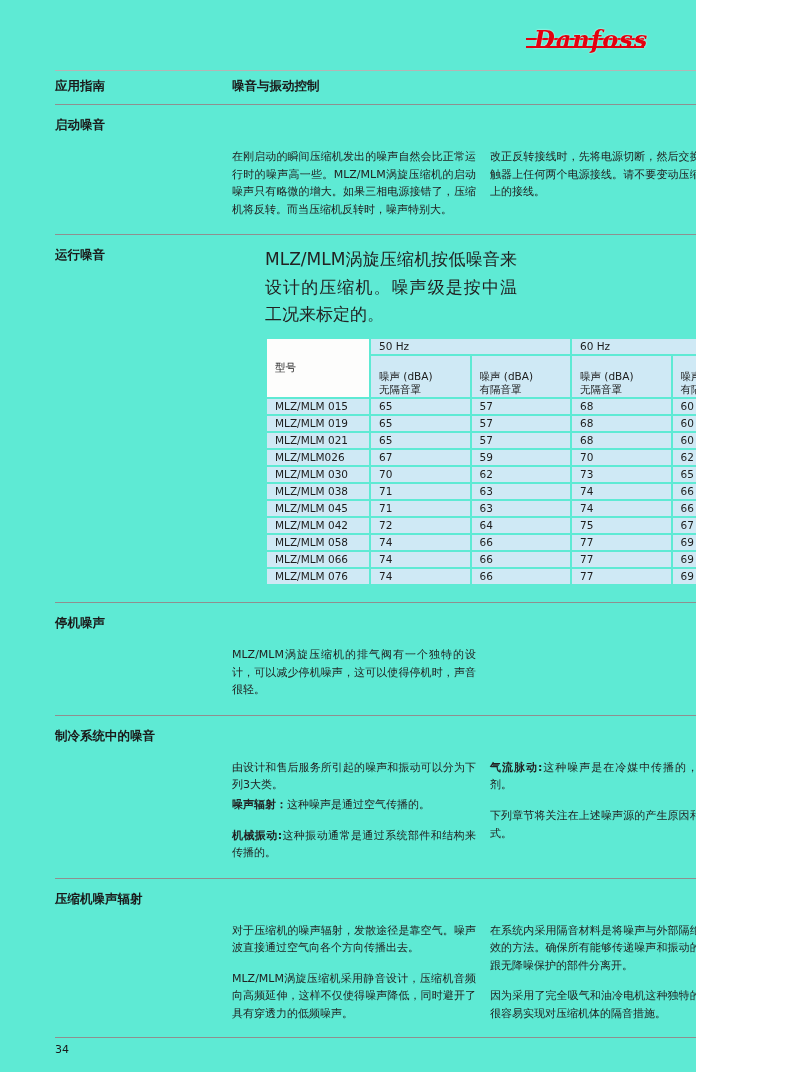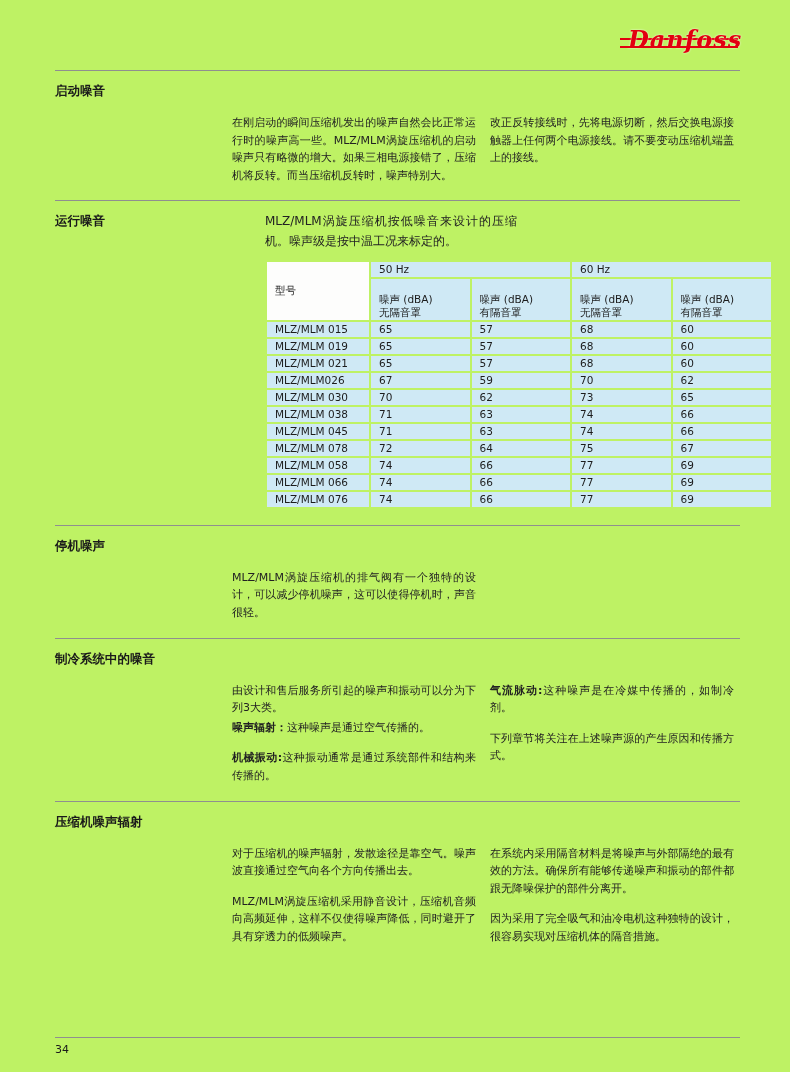--- a/index.html
+++ b/index.html
@@ -1,20 +1,20 @@
 <!DOCTYPE html>
 <html><head>
 <meta charset="utf-8">
 <style>
   * { margin: 0; padding: 0; box-sizing: border-box; }
   body { background: #ffffff; }
   .page {
     position: relative;
-    width: 790px; height: 1072px;
-    background: #bef264;
+    width: 696px; height: 1072px;
+    background: #5eead4;
     font-family: "DejaVu Sans", "Liberation Sans", sans-serif;
     color: #222222;
     overflow: hidden;
   }
   
   .logo {
     position: absolute; top: 24px; right: 52px;
     width: 118px; height: 36px;
   }
   .logo::before, .logo::after {
@@ -45,21 +45,21 @@
     padding: 11px 0 16px 0;
   }
   .section-title { font-size: 12.5px; font-weight: bold; color: #1a1a1a; padding-top: 1px; }
   .section-body { display: grid; grid-template-columns: 250px 1fr; column-gap: 8px; }
   .section-body.single { grid-template-columns: 1fr; }
   .col { font-size: 11px; line-height: 1.6; text-align: justify; padding-right: 6px; margin-top: 32px; }
   .col p { margin: 0; }
   .col p + p { margin-top: 13px; }
   .col p.tight { margin-top: 2px; }
   .lead { font-weight: bold; }
-  .intro { max-width: 252px; font-size: 12px; line-height: 1.6; text-align: justify; }
+  .intro { max-width: 252px; font-size: 17px; line-height: 1.6; text-align: justify; }
   
   .ntable {
     width: 508px; margin-top: 9px;
     border-collapse: separate; border-spacing: 2px;
     font-size: 10.5px; table-layout: fixed;
   }
   .ntable col.c-model { width: 102px; }
   .ntable th, .ntable td {
     background: #cfe9f5; font-weight: normal; text-align: left;
     padding: 1px 8px; line-height: 13px; color: #1c1c1c;
@@ -83,20 +83,24 @@
 <body>
 
 <div class="page">
 
   <div class="logo">
     <span class="logo-text">Danfoss</span>
   </div>
 
   <div class="content">
 
+    <div class="doc-header">
+      <div class="h-cell">应用指南</div>
+      <div class="h-cell">噪音与振动控制</div>
+    </div>
 
     <div class="section s-startup">
       <div class="section-title">启动噪音</div>
       <div class="section-body">
         <div class="col">
           <p>在刚启动的瞬间压缩机发出的噪声自然会比正常运行时的噪声高一些。MLZ/MLM涡旋压缩机的启动噪声只有略微的增大。如果三相电源接错了，压缩机将反转。而当压缩机反转时，噪声特别大。</p>
         </div>
         <div class="col">
           <p>改正反转接线时，先将电源切断，然后交换电源接触器上任何两个电源接线。请不要变动压缩机端盖上的接线。</p>
         </div>
@@ -177,21 +181,21 @@
                 <td>66</td>
               </tr>
               <tr>
                 <td class="model">MLZ/MLM 045</td>
                 <td>71</td>
                 <td>63</td>
                 <td>74</td>
                 <td>66</td>
               </tr>
               <tr>
-                <td class="model">MLZ/MLM 078</td>
+                <td class="model">MLZ/MLM 042</td>
                 <td>72</td>
                 <td>64</td>
                 <td>75</td>
                 <td>67</td>
               </tr>
               <tr>
                 <td class="model">MLZ/MLM 058</td>
                 <td>74</td>
                 <td>66</td>
                 <td>77</td>

